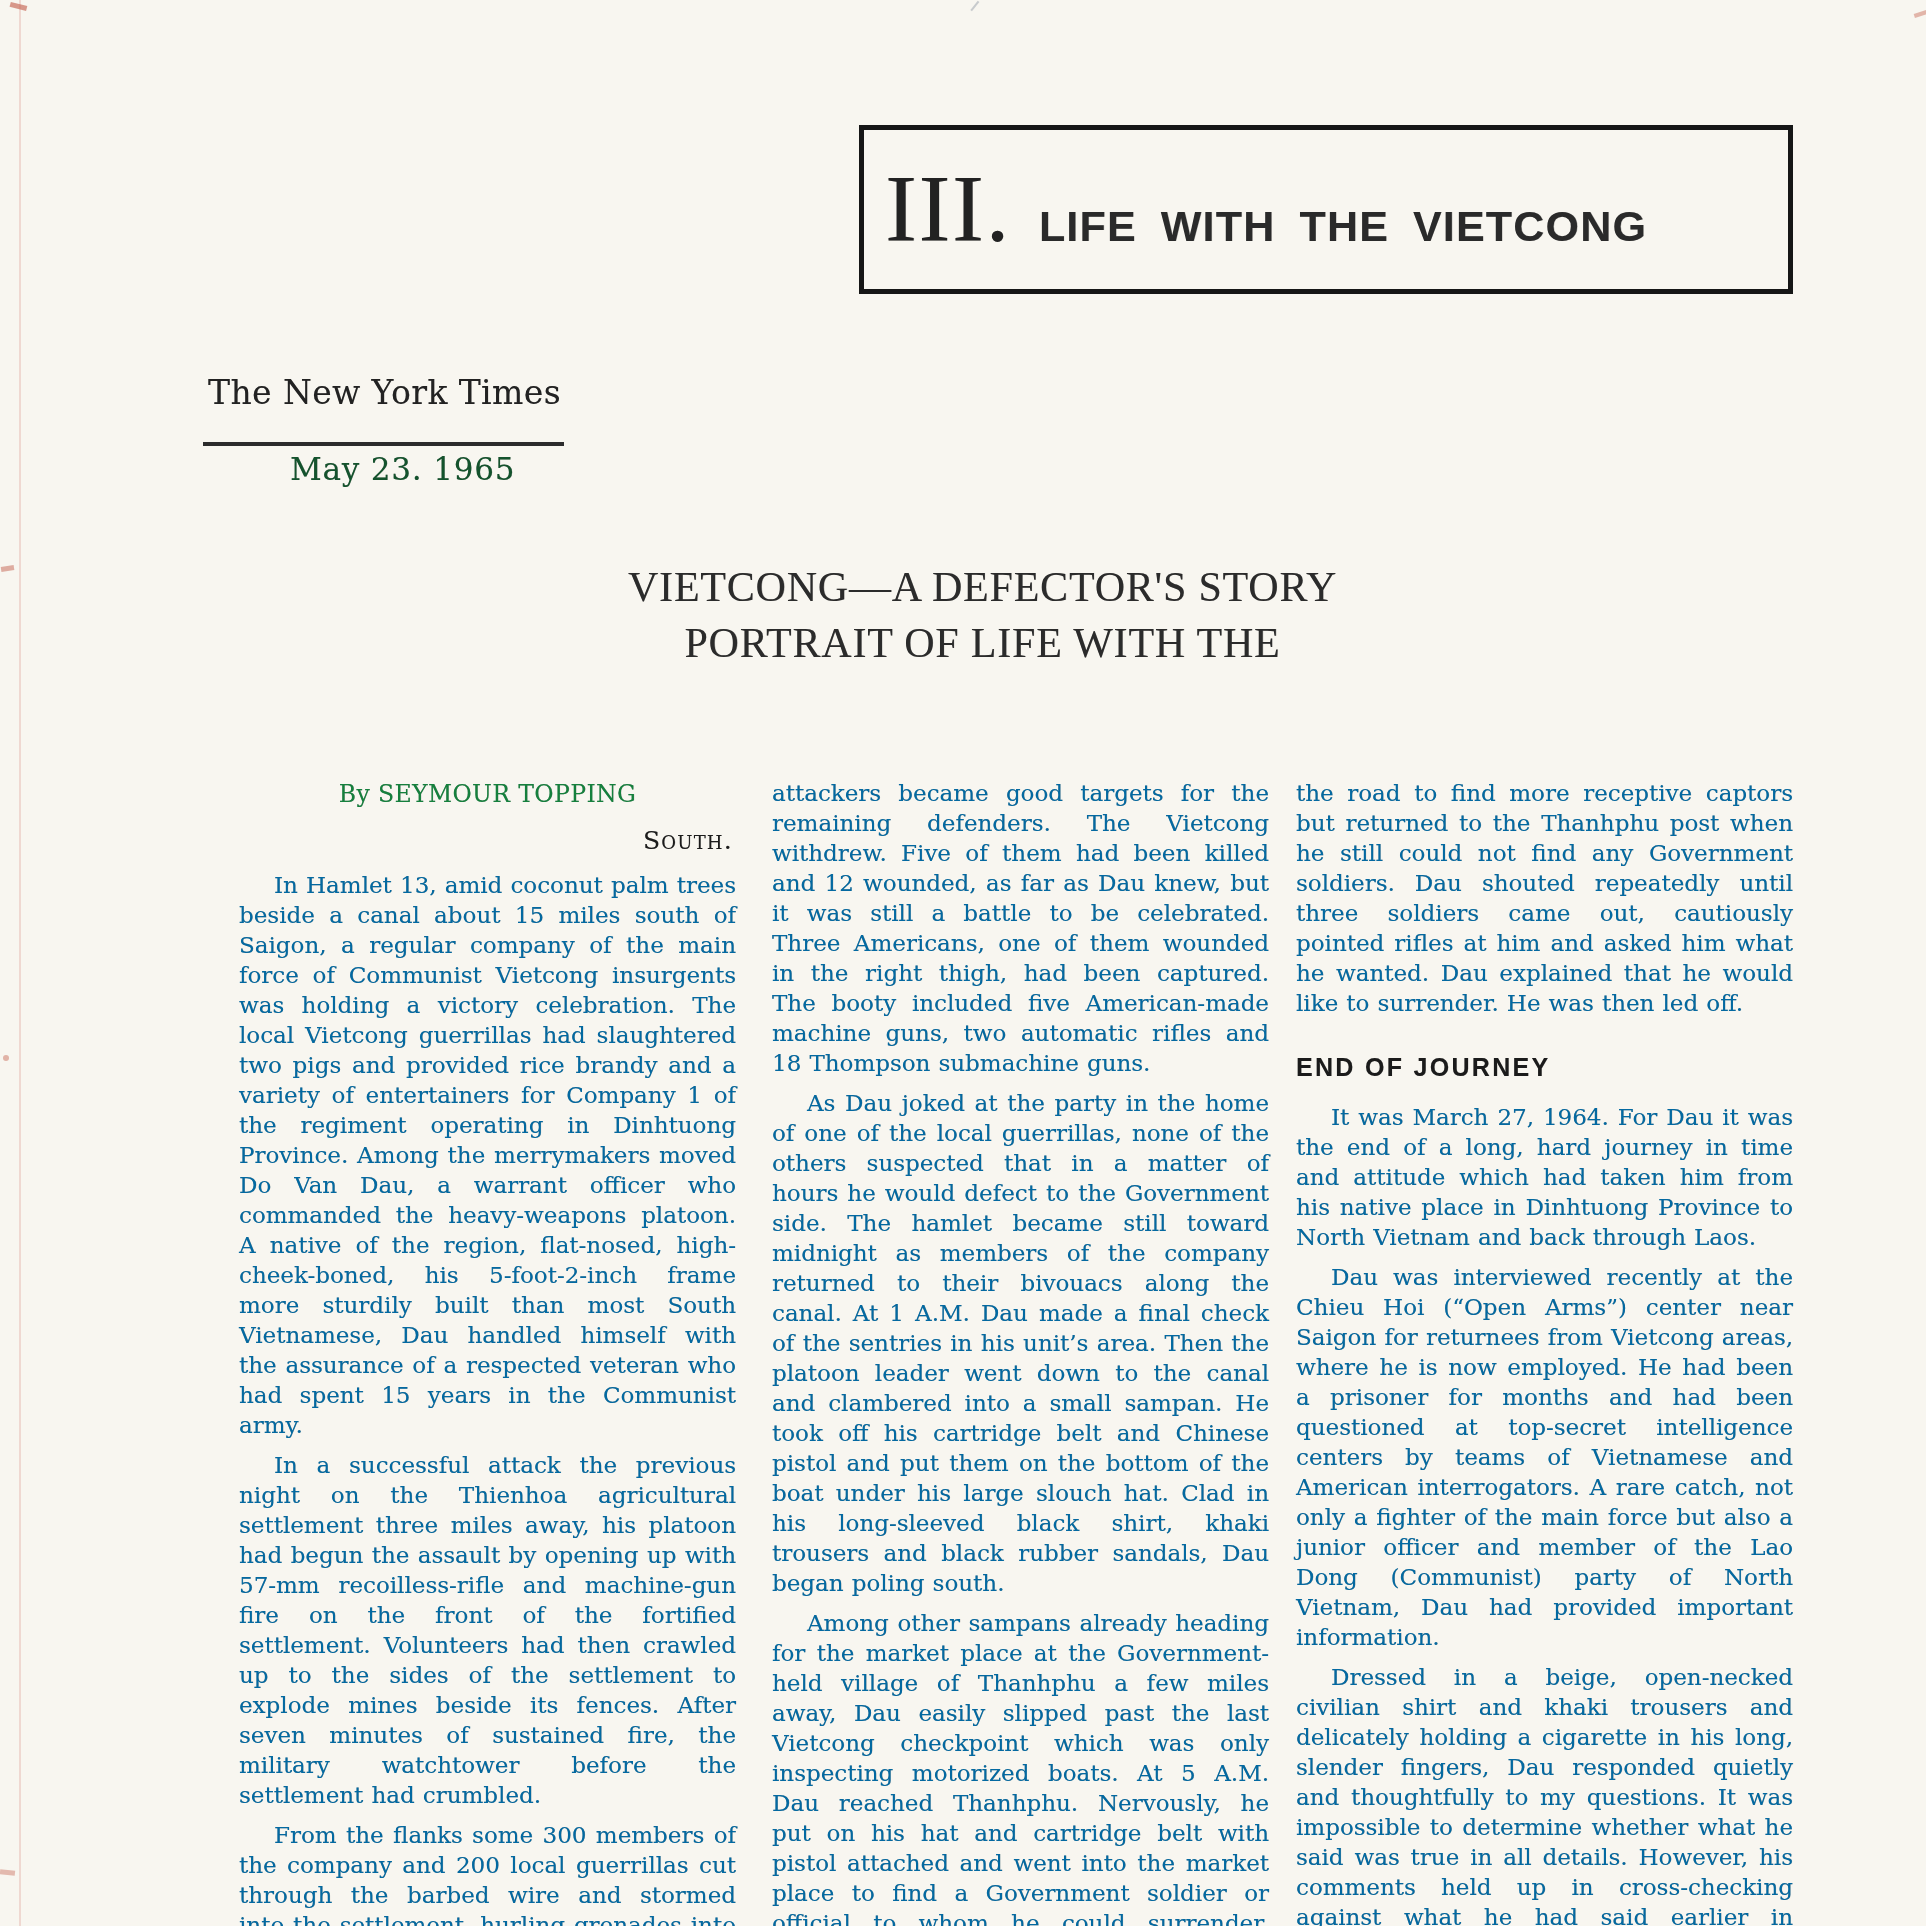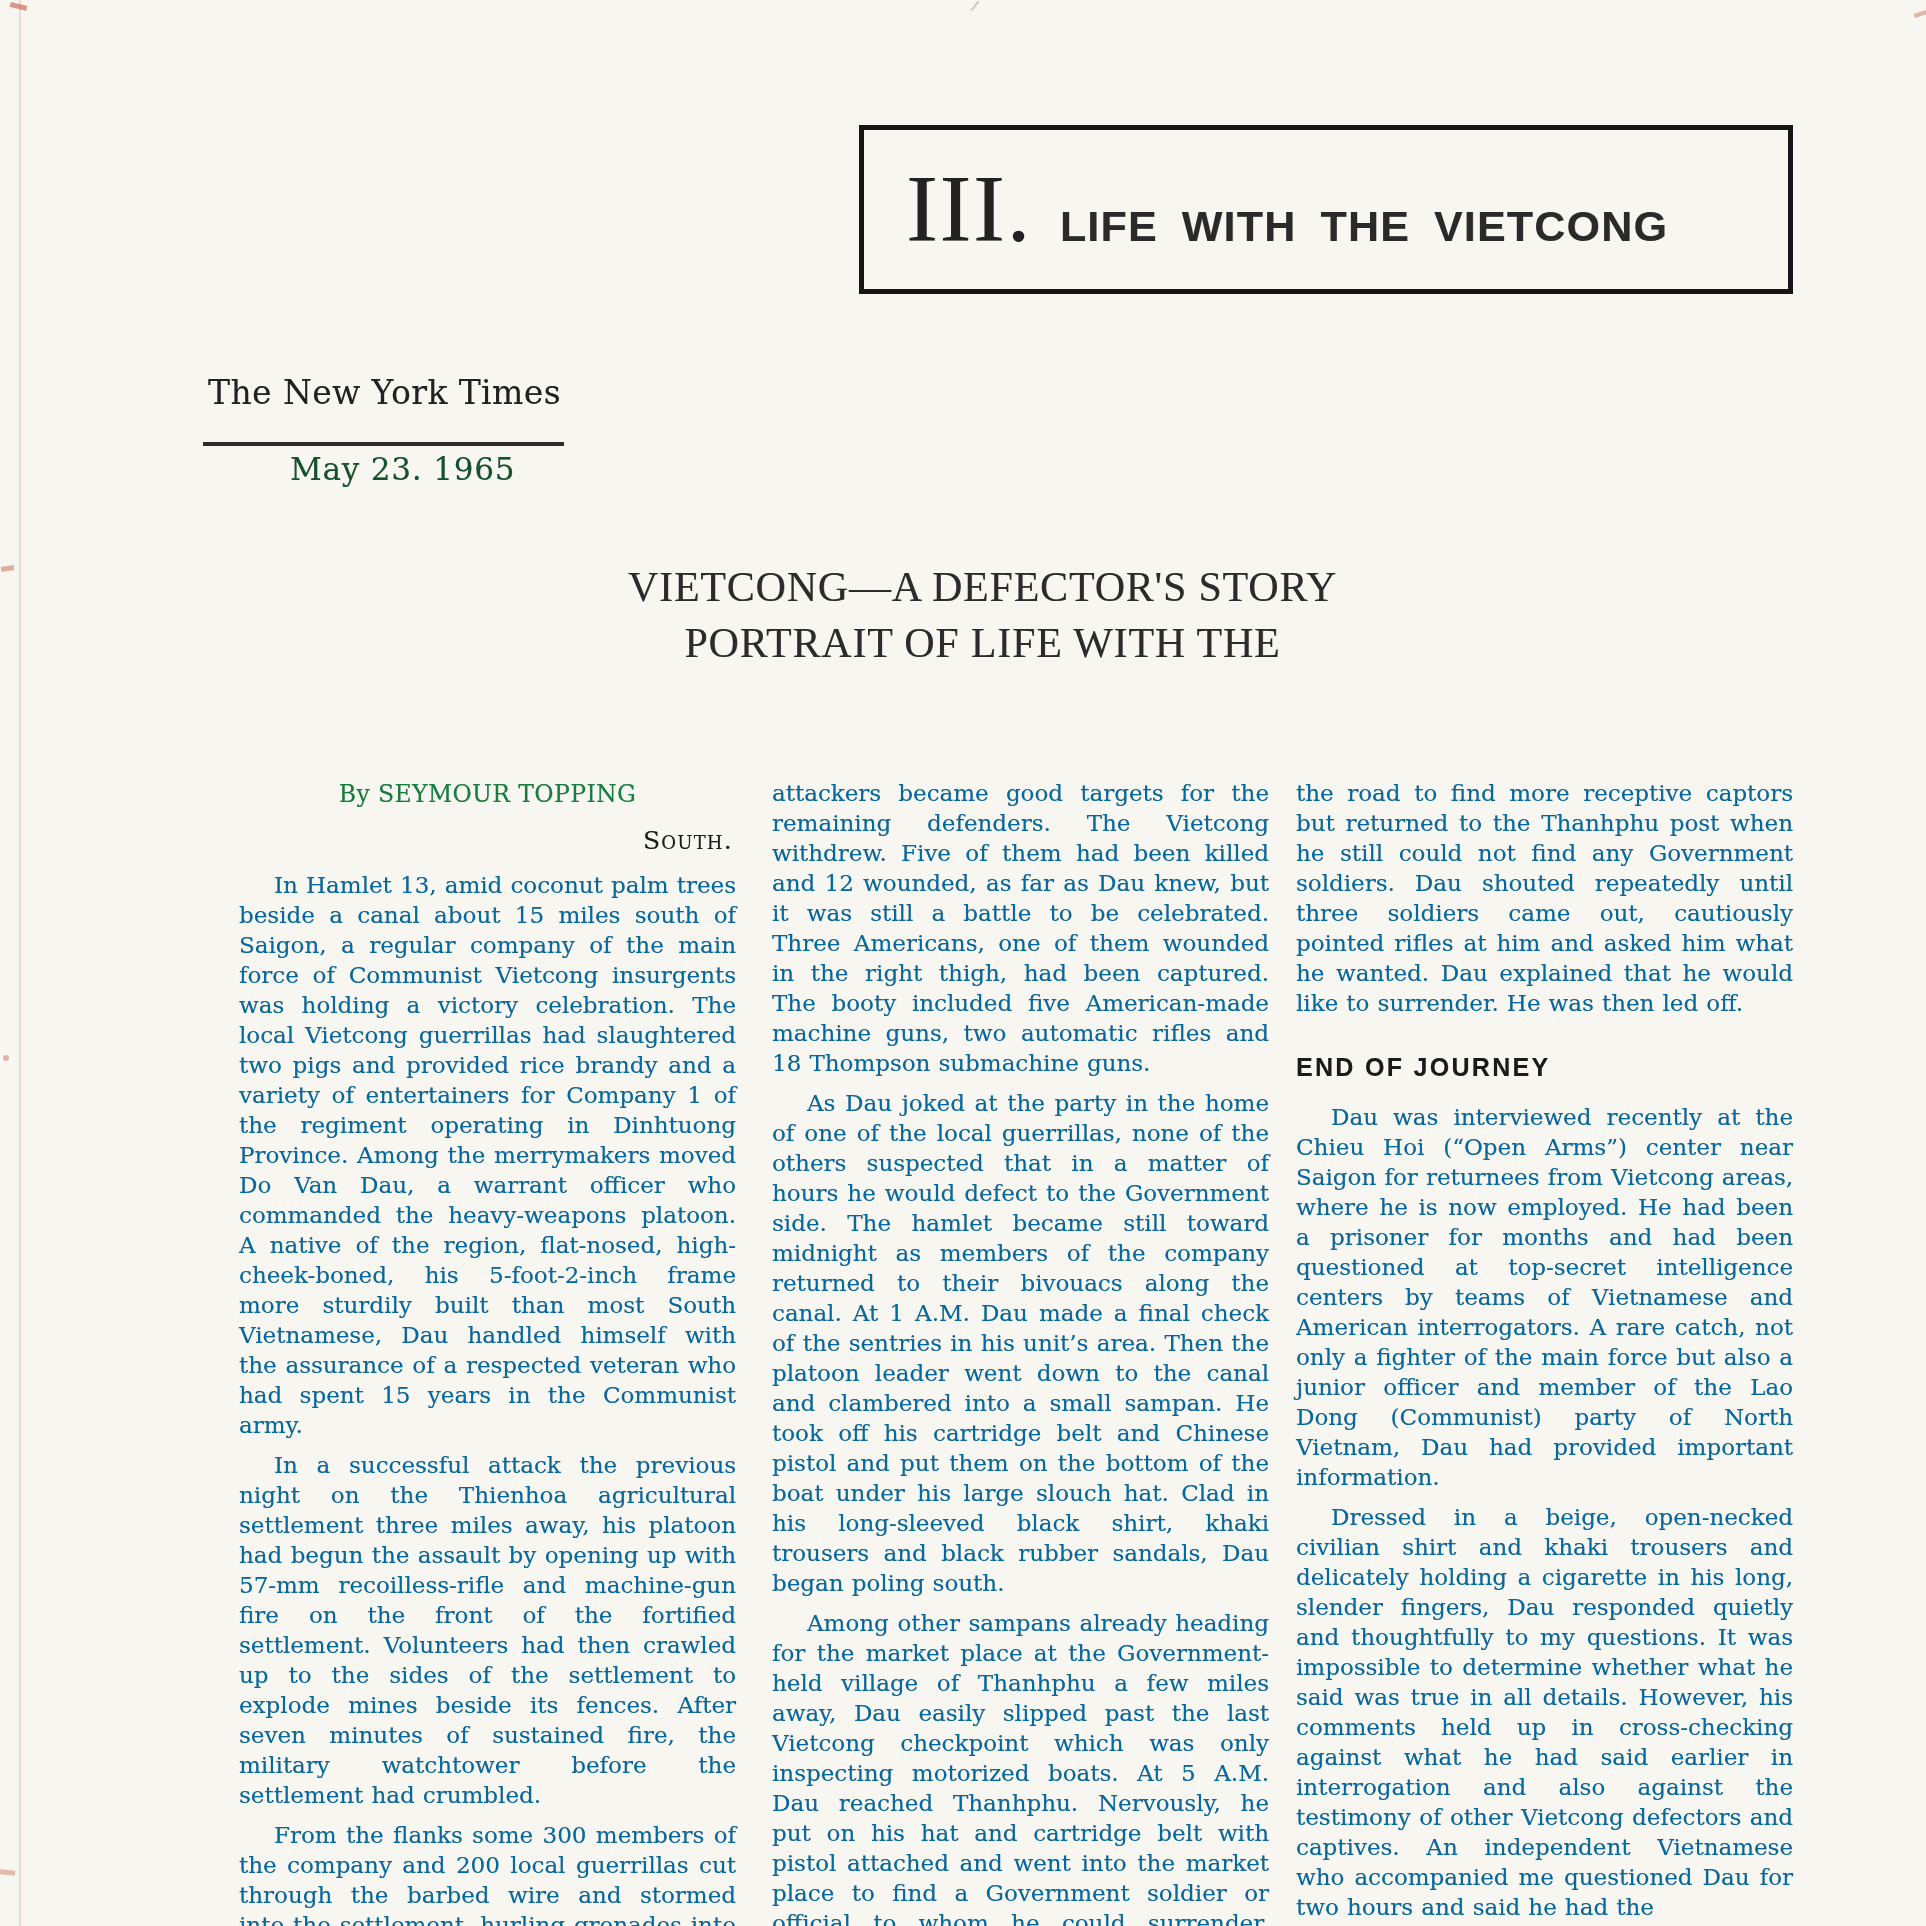--- a/index.html
+++ b/index.html
@@ -12,21 +12,21 @@
   .mark-tl { left:10px; top:3.9px; width:17px; height:4.6px; background:#c96f5e; opacity:.7; transform:rotate(14deg); }
   .mark-tr { left:1914px; top:11.6px; width:13px; height:3.9px; background:#cf7f6f; opacity:.55; transform:rotate(-18deg); }
   .mark-l1 { left:0.8px; top:566px; width:13px; height:4.6px; background:#c96f5e; opacity:.55; transform:rotate(-8deg); }
   .mark-l2 { left:3.1px; top:1055px; width:6.2px; height:6.2px; background:#c96f5e; opacity:.5; border-radius:50%; }
   .mark-l3 { left:0; top:1870px; width:14.6px; height:4.6px; background:#c96f5e; opacity:.45; transform:rotate(6deg); }
   .scratch-top { left:974px; top:0; width:1.9px; height:11.6px; background:#98a0aa; opacity:.5; transform:rotate(38deg); }
 
   
   .header-box { position:absolute; left:859px; top:125px; width:934px; height:169px;
                 border:5.4px solid #161616; box-sizing:border-box; background:transparent; }
-  .masthead-line { padding:31px 0 0 42px; white-space:nowrap; }
+  .masthead-line { padding:31px 0 0 21px; white-space:nowrap; }
   .roman-numeral { font-family:"Liberation Serif", serif; font-size:96px; line-height:1;
                    color:#222; letter-spacing:1.5px; text-shadow:0.4px 0.4px 0.4px rgba(20,20,20,.35); }
   .box-title { font-family:"Liberation Sans", sans-serif; font-weight:bold; font-size:43px;
                letter-spacing:1.2px; word-spacing:10.8px; color:#2a2a2a; margin-left:28px;
                text-shadow:0.4px 0.4px 0.4px rgba(20,20,20,.3); }
 
   
   .publication { position:absolute; left:208px; top:373px; font-size:33px; color:#222;
                  letter-spacing:0.4px; text-shadow:0.2px 0.2px 0.3px rgba(20,20,20,.35);text-align:center; }
   .pub-rule { position:absolute; left:203px; top:442px; width:361px; height:3.5px; background:#2c2c2c; }
@@ -100,18 +100,19 @@
       <p class="para">Among other sampans already heading for the market place at the Government-held village of Thanhphu a few miles away, Dau easily slipped past the last Vietcong checkpoint which was only inspecting motorized boats. At 5 A.M. Dau reached Thanhphu. Nervously, he put on his hat and cartridge belt with pistol attached and went into the market place to find a Government soldier or official to whom he could surrender. Unmolested despite his attire, which was the uniform of the hard-core Vietcong, Dau walked past busy stalls to a Government post manned by militia on the main road to Saigon.</p>
     </div>
 </div>
 
 <div class="col col-3">
   <div>
       <p class="para no-indent">the road to find more receptive captors but returned to the Thanhphu post when he still could not find any Government soldiers. Dau shouted repeatedly until three soldiers came out, cautiously pointed rifles at him and asked him what he wanted. Dau explained that he would like to surrender. He was then led off.</p>
     </div>
   <div class="section-heading">END OF JOURNEY</div>
   <div>
+      <p class="para">It was March 27, 1964. For Dau it was the end of a long, hard journey in time and attitude which had taken him from his native place in Dinhtuong Province to North Vietnam and back through Laos.</p>
       <p class="para">Dau was interviewed recently at the Chieu Hoi (“Open Arms”) center near Saigon for returnees from Vietcong areas, where he is now employed. He had been a prisoner for months and had been questioned at top-secret intelligence centers by teams of Vietnamese and American interrogators. A rare catch, not only a fighter of the main force but also a junior officer and member of the Lao Dong (Communist) party of North Vietnam, Dau had provided important information.</p>
       <p class="para">Dressed in a beige, open-necked civilian shirt and khaki trousers and delicately holding a cigarette in his long, slender fingers, Dau responded quietly and thoughtfully to my questions. It was impossible to determine whether what he said was true in all details. However, his comments held up in cross-checking against what he had said earlier in interrogation and also against the testimony of other Vietcong defectors and captives. An independent Vietnamese who accompanied me questioned Dau for two hours and said he had the</p>
     </div>
 
 </div>
 
 
 </body></html>

